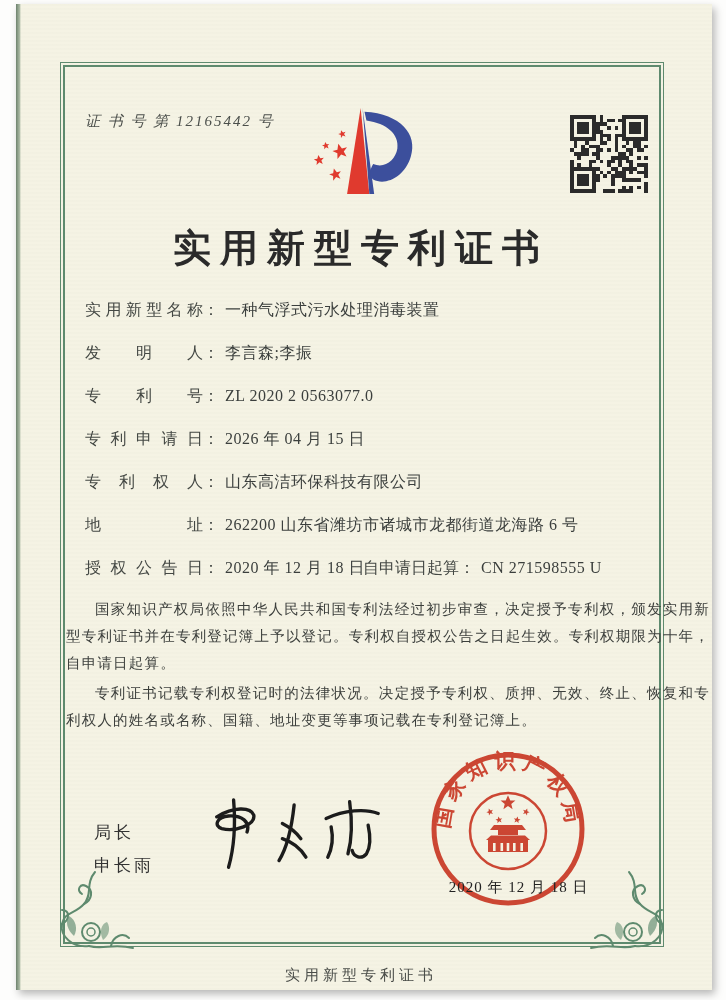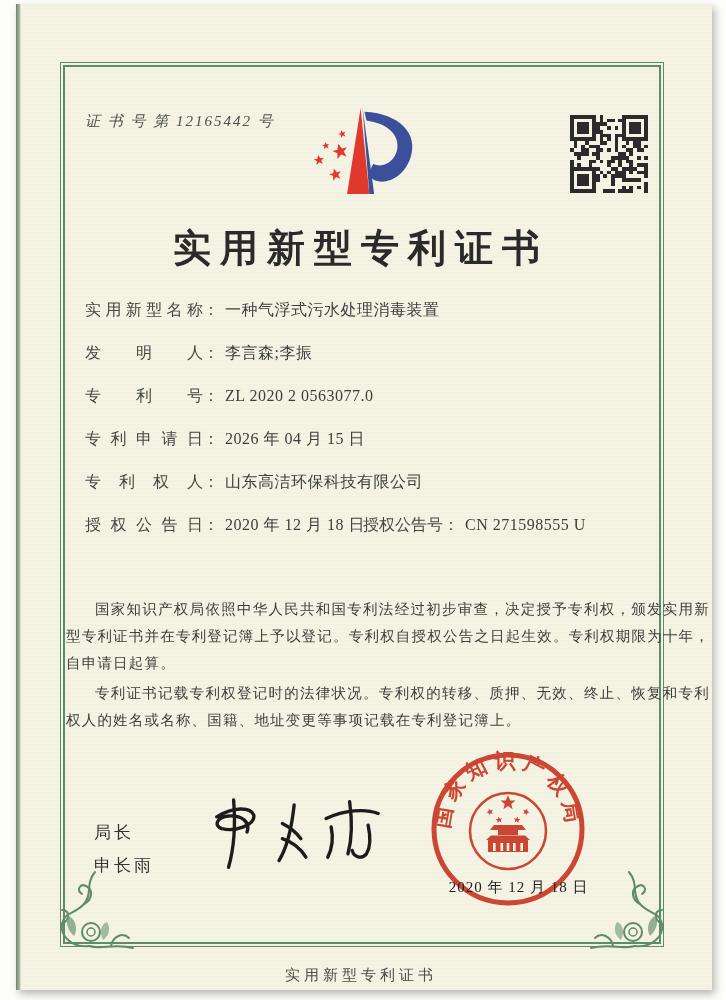--- a/index.html
+++ b/index.html
@@ -376,32 +376,35 @@
     <div class="row">
       <span class="flabel">专利号</span><span class="colon">：</span><span class="fvalue">ZL 2020 2 0563077.0</span>
     </div>
     <div class="row">
       <span class="flabel">专利申请日</span><span class="colon">：</span><span class="fvalue">2026 年 04 月 15 日</span>
     </div>
     <div class="row">
       <span class="flabel">专利权人</span><span class="colon">：</span><span class="fvalue">山东高洁环保科技有限公司</span>
     </div>
     <div class="row">
+      <span class="flabel">地址</span><span class="colon">：</span><span class="fvalue">262200 山东省潍坊市诸城市龙都街道龙海路 6 号</span>
+    </div>
+    <div class="row">
       <span class="pair-left">
         <span class="flabel">授权公告日</span><span class="colon">：</span><span class="fvalue">2020 年 12 月 18 日</span>
       </span>
       <span>
-        <span class="flabel narrow">授权公告号</span><span class="colon">：</span><span class="fvalue">CN 271598555 U</span>
+        <span class="flabel narrow">自申请日起算</span><span class="colon">：</span><span class="fvalue">CN 271598555 U</span>
       </span>
     </div>
   </div>
 
   <div class="body-text">
     <p>国家知识产权局依照中华人民共和国专利法经过初步审查，决定授予专利权，颁发实用新型专利证书并在专利登记簿上予以登记。专利权自授权公告之日起生效。专利权期限为十年，自申请日起算。</p>
-    <p>专利证书记载专利权登记时的法律状况。专利权的转移、质押、无效、终止、恢复和专利权人的姓名或名称、国籍、地址变更等事项记载在专利登记簿上。</p>
+    <p>专利证书记载专利权登记时的法律状况。决定授予专利权、质押、无效、终止、恢复和专利权人的姓名或名称、国籍、地址变更等事项记载在专利登记簿上。</p>
   </div>
 
   <div class="officer">
     <div>局长</div>
     <div>申长雨</div>
   </div>
 
   <svg class="signature" viewBox="0 0 220 100">
     <g stroke="#1c1c1c" stroke-width="4" fill="none" stroke-linecap="round" stroke-linejoin="round">
       <path d="M14,26 C34,14 54,14 58,24 C60,36 36,44 20,40 C10,37 14,26 28,25 C44,24 54,32 50,44"></path>

